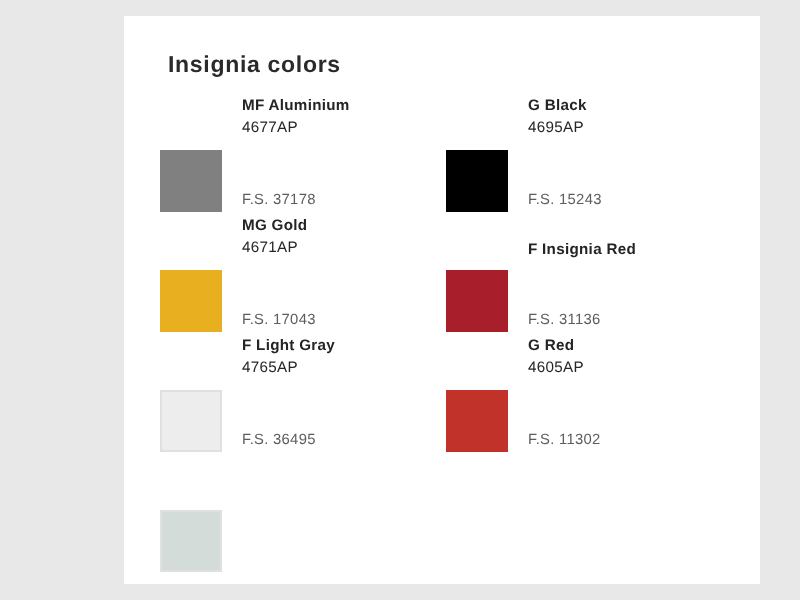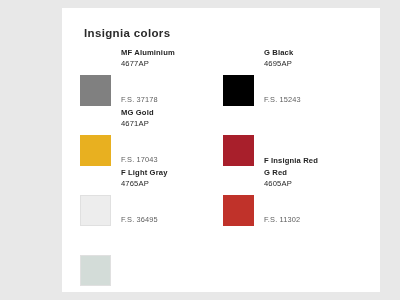--- a/index.html
+++ b/index.html
@@ -123,20 +123,21 @@
           <div class="item-text">
             <div class="item-name">MG Gold</div>
             <div class="item-code">4671AP</div>
             <div class="item-fs">F.S. 17043</div>
           </div>
         </div>
         <div class="color-item">
           <div class="swatch" style="background: rgb(168, 31, 43);"></div>
           <div class="item-text">
             <div class="item-name">F Insignia Red</div>
+            <div class="item-fs">F.S. 31136</div>
           </div>
         </div>
         <div class="color-item">
           <div class="swatch bordered" style="background: rgb(237, 237, 237);"></div>
           <div class="item-text">
             <div class="item-name">F Light Gray</div>
             <div class="item-code">4765AP</div>
             <div class="item-fs">F.S. 36495</div>
           </div>
         </div>

